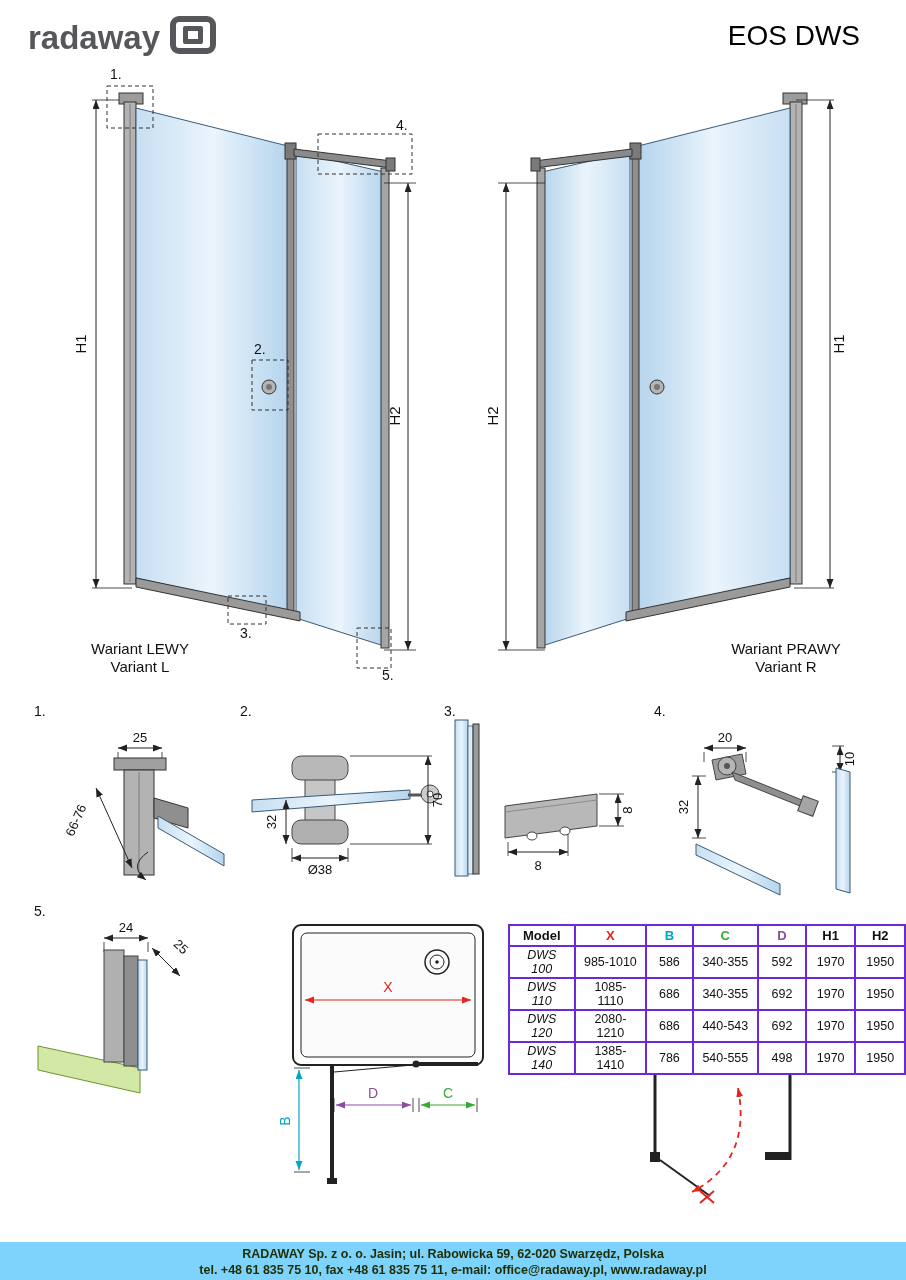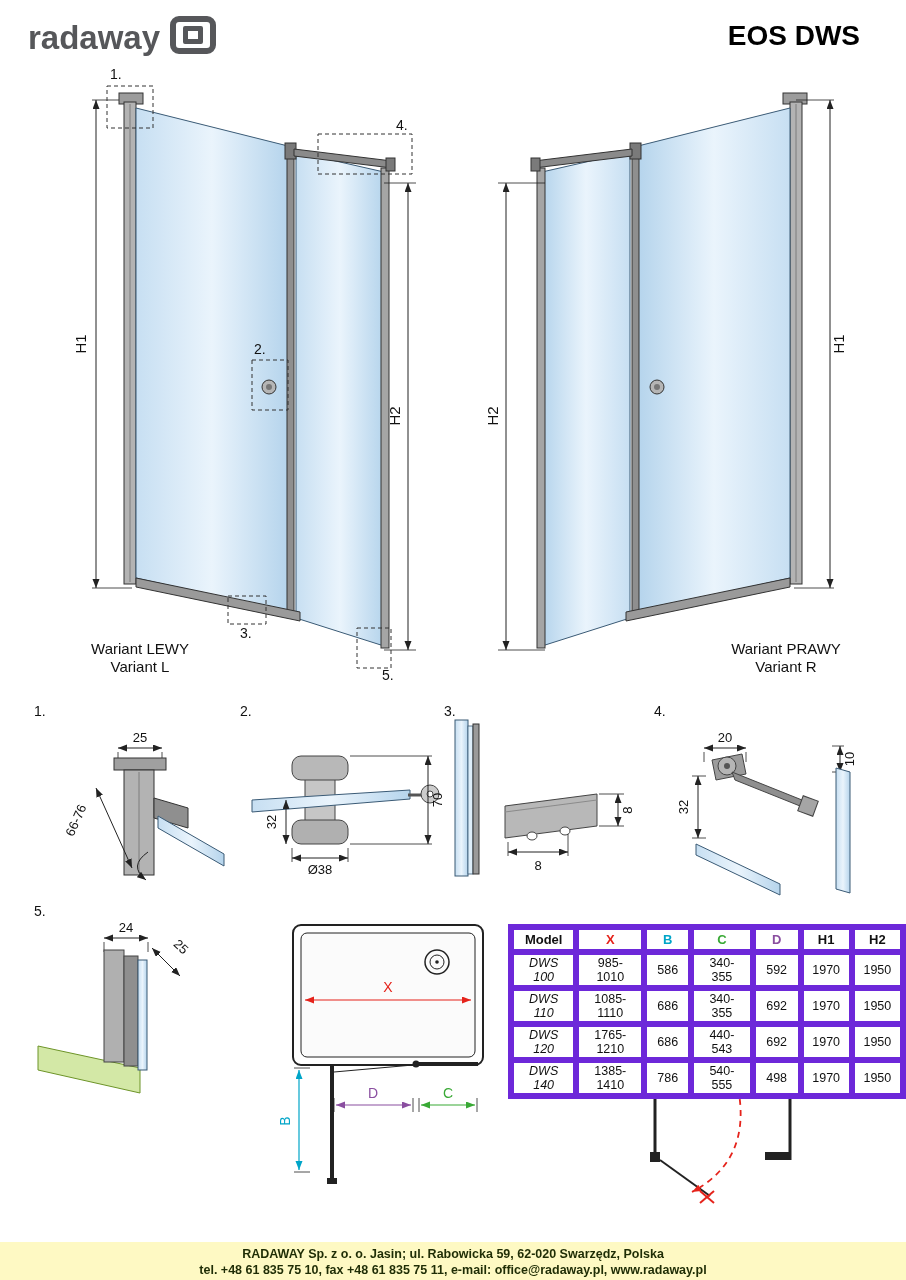--- a/index.html
+++ b/index.html
@@ -5,41 +5,41 @@
   html,body{margin:0;padding:0;}
   body{
     width:906px;height:1280px;position:relative;background:#ffffff;
     font-family:"Liberation Sans",sans-serif;color:#111;overflow:hidden;
   }
   
   .logo{position:absolute;left:28px;top:16px;display:flex;align-items:flex-end;gap:10px;}
   .logo-text{font-size:33px;font-weight:bold;color:#56575a;letter-spacing:0px;line-height:1;}
   .logo-mark{display:inline-block;width:34px;height:26px;border:6px solid #56575a;border-radius:9px;position:relative;}
   .logo-inner{position:absolute;left:50%;top:50%;transform:translate(-50%,-50%);width:10px;height:8px;border:5px solid #56575a;border-radius:2px;}
-  .title{position:absolute;right:46px;top:20px;font-size:28px;font-weight:bold;color:#000;}
+  .title{position:absolute;right:46px;top:20px;font-size:28px;font-weight:normal;color:#000;}
   
   svg{position:absolute;left:0;top:0;}
   svg text{font-family:"Liberation Sans",sans-serif;fill:#111;}
   .dim{stroke:#222;stroke-width:1;fill:none;}
   .ext{stroke:#222;stroke-width:0.8;fill:none;}
   .dimtext{font-size:13px;}
   .callout{font-size:14px;}
   .dash{fill:none;stroke:#333;stroke-width:1;stroke-dasharray:4 3;}
   .glassline{stroke:#3a5a75;stroke-width:1;}
   
   table.spec{position:absolute;left:508px;top:924px;border-collapse:collapse;background:#fff;}
-  table.spec th,table.spec td{border:6px solid #6d28d9;text-align:center;font-size:12.5px;padding:1px 6px;height:17px;}
+  table.spec th,table.spec td{border:2px solid #6d28d9;text-align:center;font-size:12.5px;padding:1px 6px;height:17px;}
   table.spec th{font-weight:bold;font-size:13px;}
   td.model{font-weight:normal;font-style:italic;font-size:12px;}
   .c-x{color:#e5231b;}
   .c-b{color:#00a5c8;}
   .c-c{color:#39a935;}
   .c-d{color:#8a4ea0;}
   
-  .footer{position:absolute;left:0;top:1242px;width:906px;height:38px;background:#fef9c3;
+  .footer{position:absolute;left:0;top:1242px;width:906px;height:38px;background:#7dd3fc;
     text-align:center;font-size:12.5px;font-weight:bold;color:#1f2d05;box-sizing:border-box;padding-top:4px;line-height:16px;}
 </style>
 </head>
 <body>
 
 <div class="logo">
   <span class="logo-text">radaway</span>
   <span class="logo-mark">
       <span class="logo-inner"></span>
     </span>
@@ -313,21 +313,21 @@
       <td class="model">DWS 110</td>
       <td>1085-1110</td>
       <td>686</td>
       <td>340-355</td>
       <td>692</td>
       <td>1970</td>
       <td>1950</td>
     </tr>
     <tr>
       <td class="model">DWS 120</td>
-      <td>1765-1210</td>
+      <td>2080-1210</td>
       <td>686</td>
       <td>440-543</td>
       <td>692</td>
       <td>1970</td>
       <td>1950</td>
     </tr>
     <tr>
       <td class="model">DWS 140</td>
       <td>1385-1410</td>
       <td>786</td>

